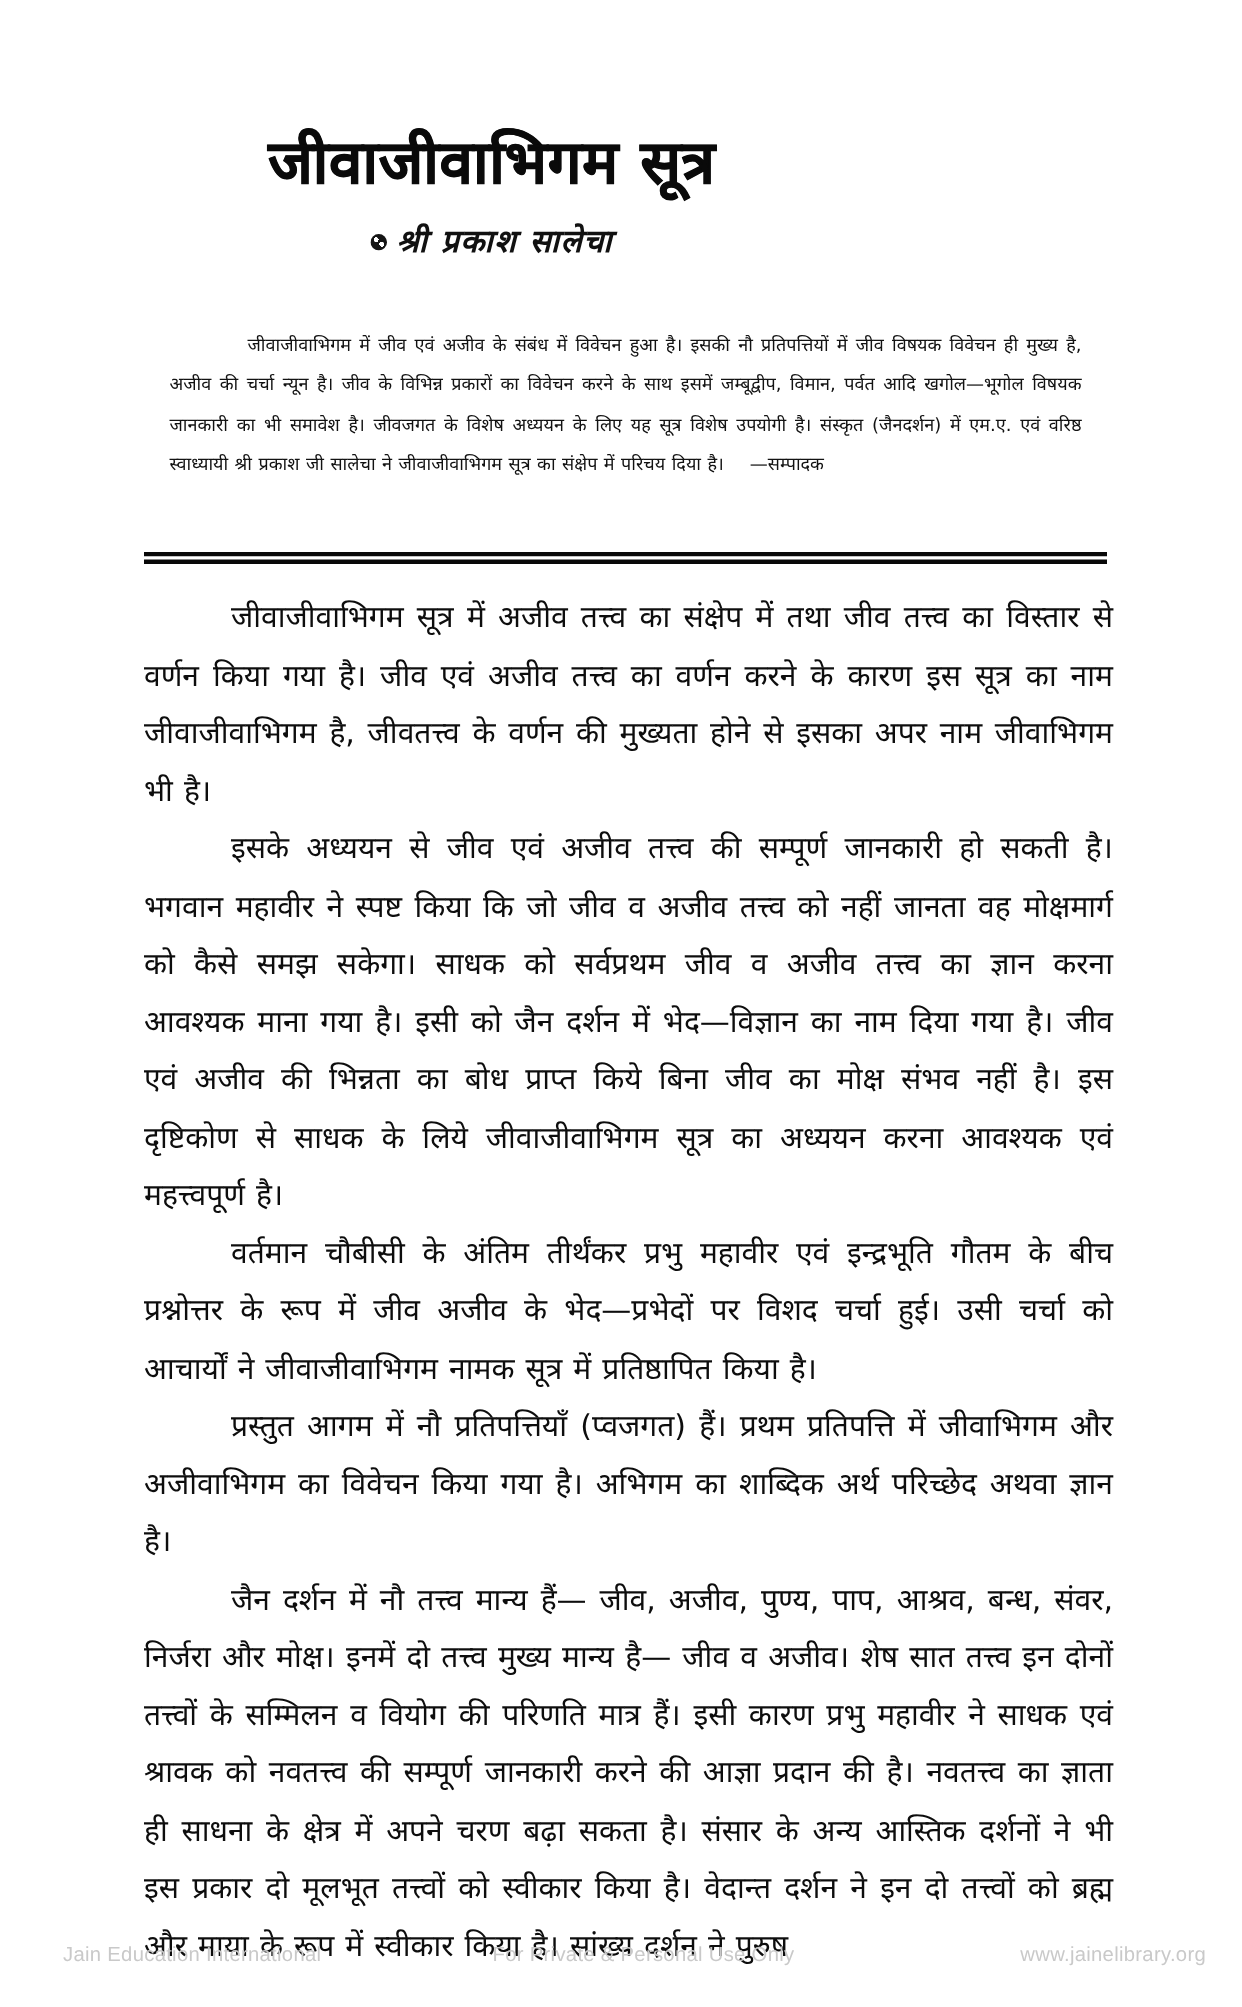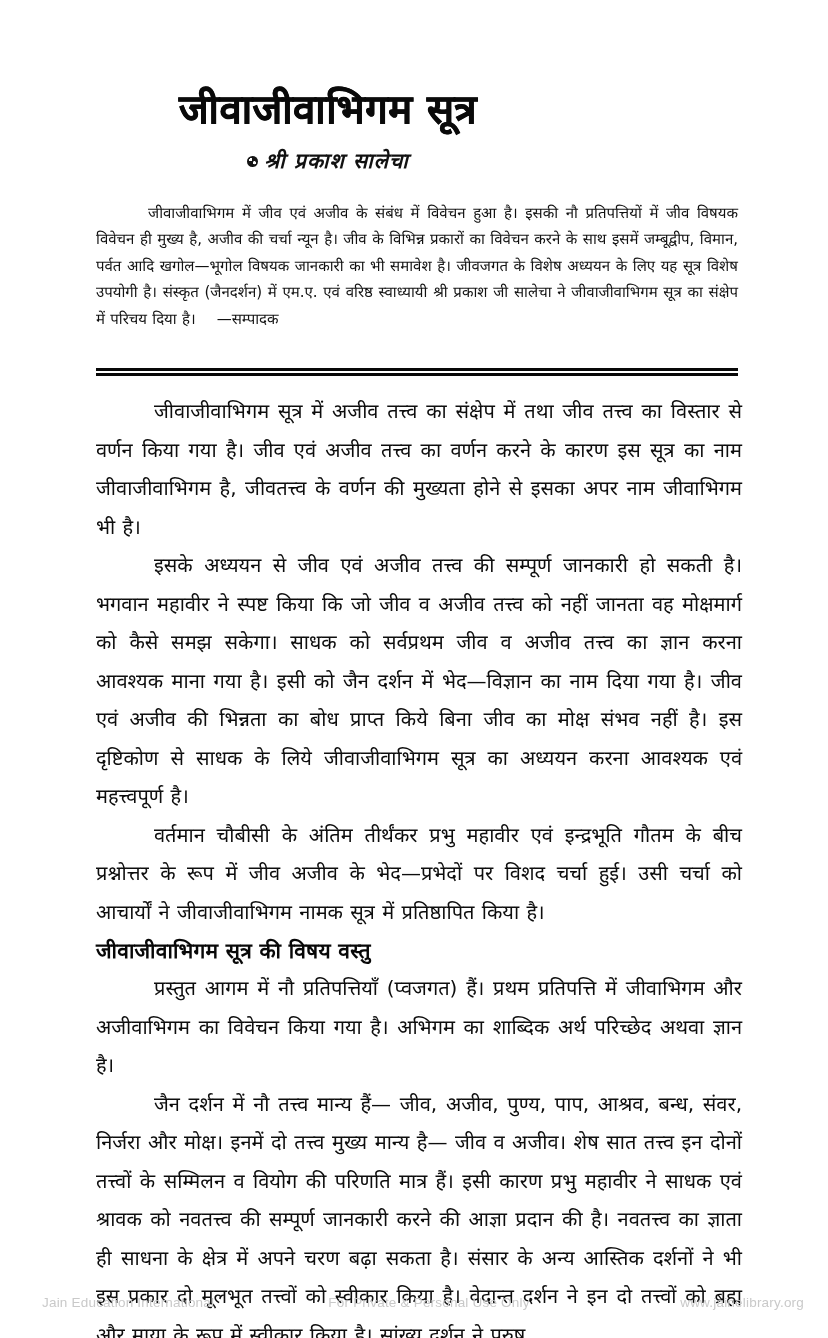--- a/index.html
+++ b/index.html
@@ -69,23 +69,23 @@
   }
 
   
   .intro {
     position: absolute;
     top: 200px;
     left: 96px;
     width: 642px;
   }
   .intro p {
-    margin: 0;
-    font-family: "DejaVu Sans", sans-serif;
-    font-size: 15px;
+    margin: 17px;
+    font-family: "DejaVu Sans", sans-serif;
+    font-size: 12px;
     line-height: 26.4px;
     color: #121212;
     text-align: justify;
     text-indent: 52px;
     word-spacing: 0.5px;
   }
   .intro .editor-credit {
     white-space: nowrap;
   }
 
@@ -191,21 +191,20 @@
   <div class="divider">
     <div class="rule-thick"></div>
     <div class="rule-gap"></div>
     <div class="rule-thin"></div>
   </div>
 
   <div class="body-text">
     <p>जीवाजीवाभिगम सूत्र में अजीव तत्त्व का संक्षेप में तथा जीव तत्त्व का विस्तार से वर्णन किया गया है। जीव एवं अजीव तत्त्व का वर्णन करने के कारण इस सूत्र का नाम जीवाजीवाभिगम है, जीवतत्त्व के वर्णन की मुख्यता होने से इसका अपर नाम जीवाभिगम भी है।</p>
     <p>इसके अध्ययन से जीव एवं अजीव तत्त्व की सम्पूर्ण जानकारी हो सकती है। भगवान महावीर ने स्पष्ट किया कि जो जीव व अजीव तत्त्व को नहीं जानता वह मोक्षमार्ग को कैसे समझ सकेगा। साधक को सर्वप्रथम जीव व अजीव तत्त्व का ज्ञान करना आवश्यक माना गया है। इसी को जैन दर्शन में भेद—विज्ञान का नाम दिया गया है। जीव एवं अजीव की भिन्नता का बोध प्राप्त किये बिना जीव का मोक्ष संभव नहीं है। इस दृष्टिकोण से साधक के लिये जीवाजीवाभिगम सूत्र का अध्ययन करना आवश्यक एवं महत्त्वपूर्ण है।</p>
     <p>वर्तमान चौबीसी के अंतिम तीर्थंकर प्रभु महावीर एवं इन्द्रभूति गौतम के बीच प्रश्नोत्तर के रूप में जीव अजीव के भेद—प्रभेदों पर विशद चर्चा हुई। उसी चर्चा को आचार्यों ने जीवाजीवाभिगम नामक सूत्र में प्रतिष्ठापित किया है।</p>
-    <h2 class="section-heading">जीवाजीवाभिगम सूत्र की विषय वस्तु</h2>
     <p>प्रस्तुत आगम में नौ प्रतिपत्तियाँ (प्वजगत) हैं। प्रथम प्रतिपत्ति में जीवाभिगम और अजीवाभिगम का विवेचन किया गया है। अभिगम का शाब्दिक अर्थ परिच्छेद अथवा ज्ञान है।</p>
     <p class="last-para">जैन दर्शन में नौ तत्त्व मान्य हैं— जीव, अजीव, पुण्य, पाप, आश्रव, बन्ध, संवर, निर्जरा और मोक्ष। इनमें दो तत्त्व मुख्य मान्य है— जीव व अजीव। शेष सात तत्त्व इन दोनों तत्त्वों के सम्मिलन व वियोग की परिणति मात्र हैं। इसी कारण प्रभु महावीर ने साधक एवं श्रावक को नवतत्त्व की सम्पूर्ण जानकारी करने की आज्ञा प्रदान की है। नवतत्त्व का ज्ञाता ही साधना के क्षेत्र में अपने चरण बढ़ा सकता है। संसार के अन्य आस्तिक दर्शनों ने भी इस प्रकार दो मूलभूत तत्त्वों को स्वीकार किया है। वेदान्त दर्शन ने इन दो तत्त्वों को ब्रह्म और माया के रूप में स्वीकार किया है। सांख्य दर्शन ने पुरुष</p>
   </div>
 
   <div class="footer">
     <div class="f-left">Jain Education International</div>
     <div class="f-center">For Private &amp; Personal Use Only</div>
     <div class="f-right">www.jainelibrary.org</div>
   </div>
 

